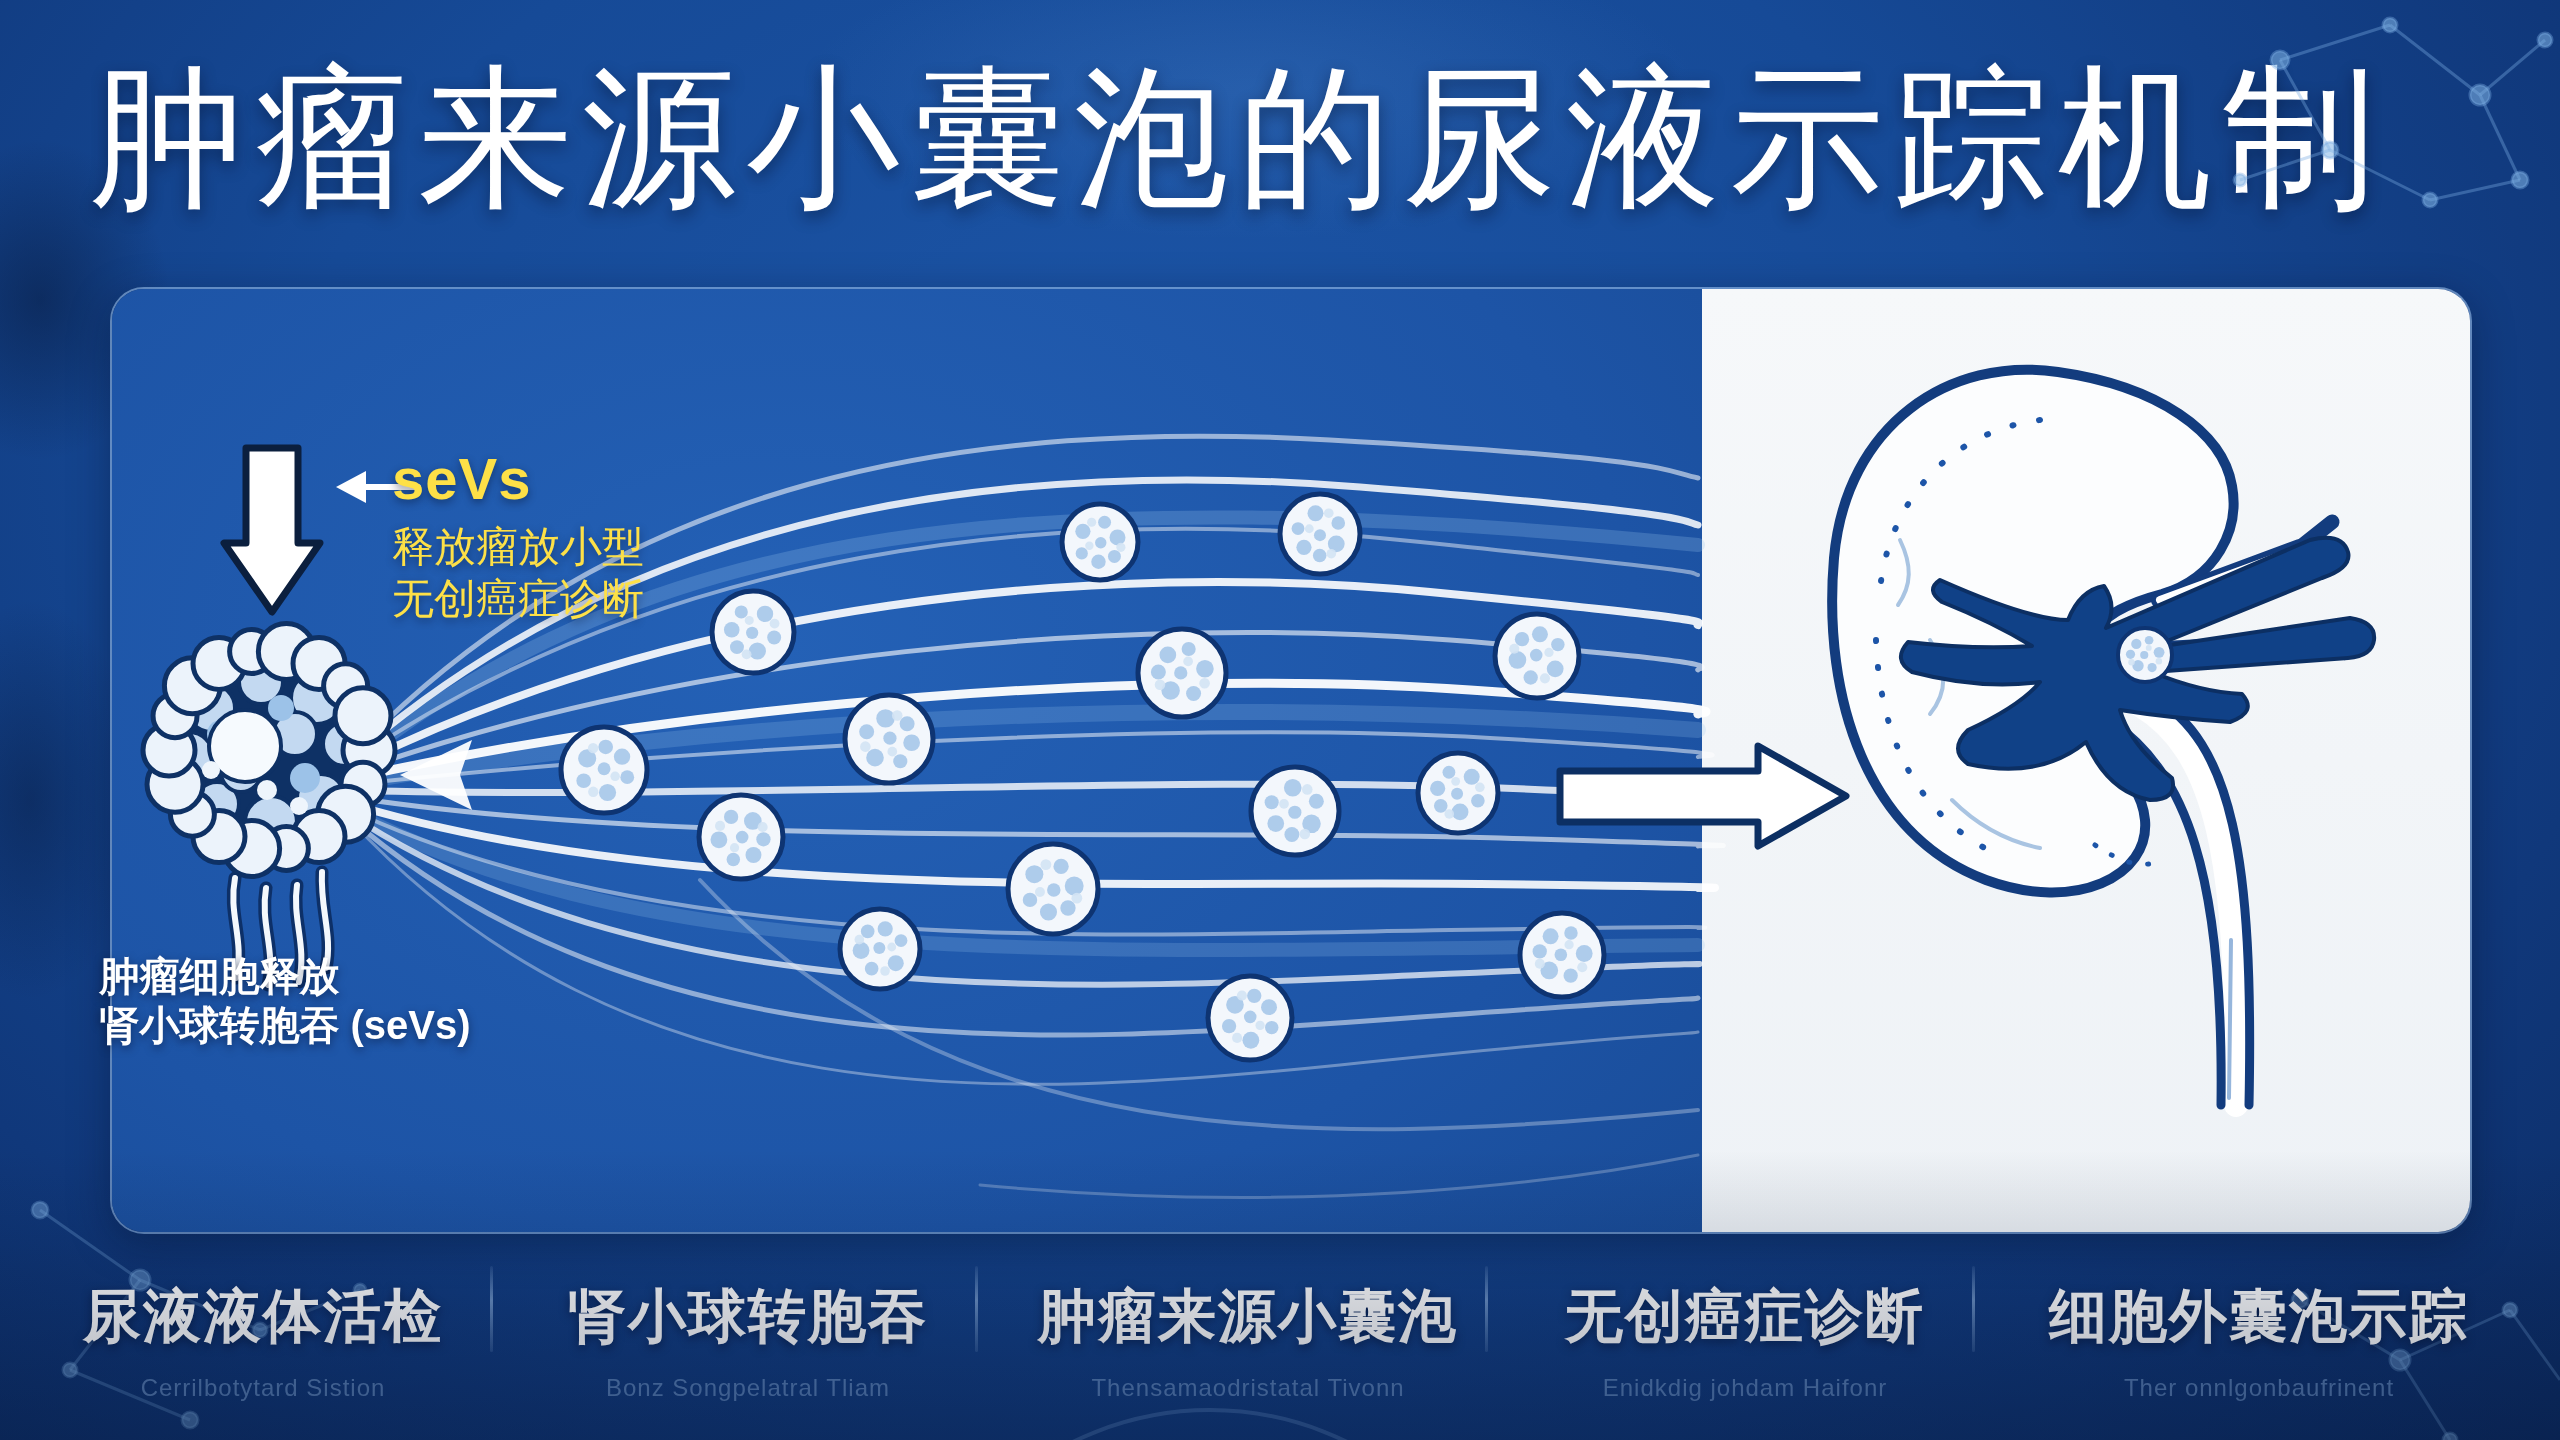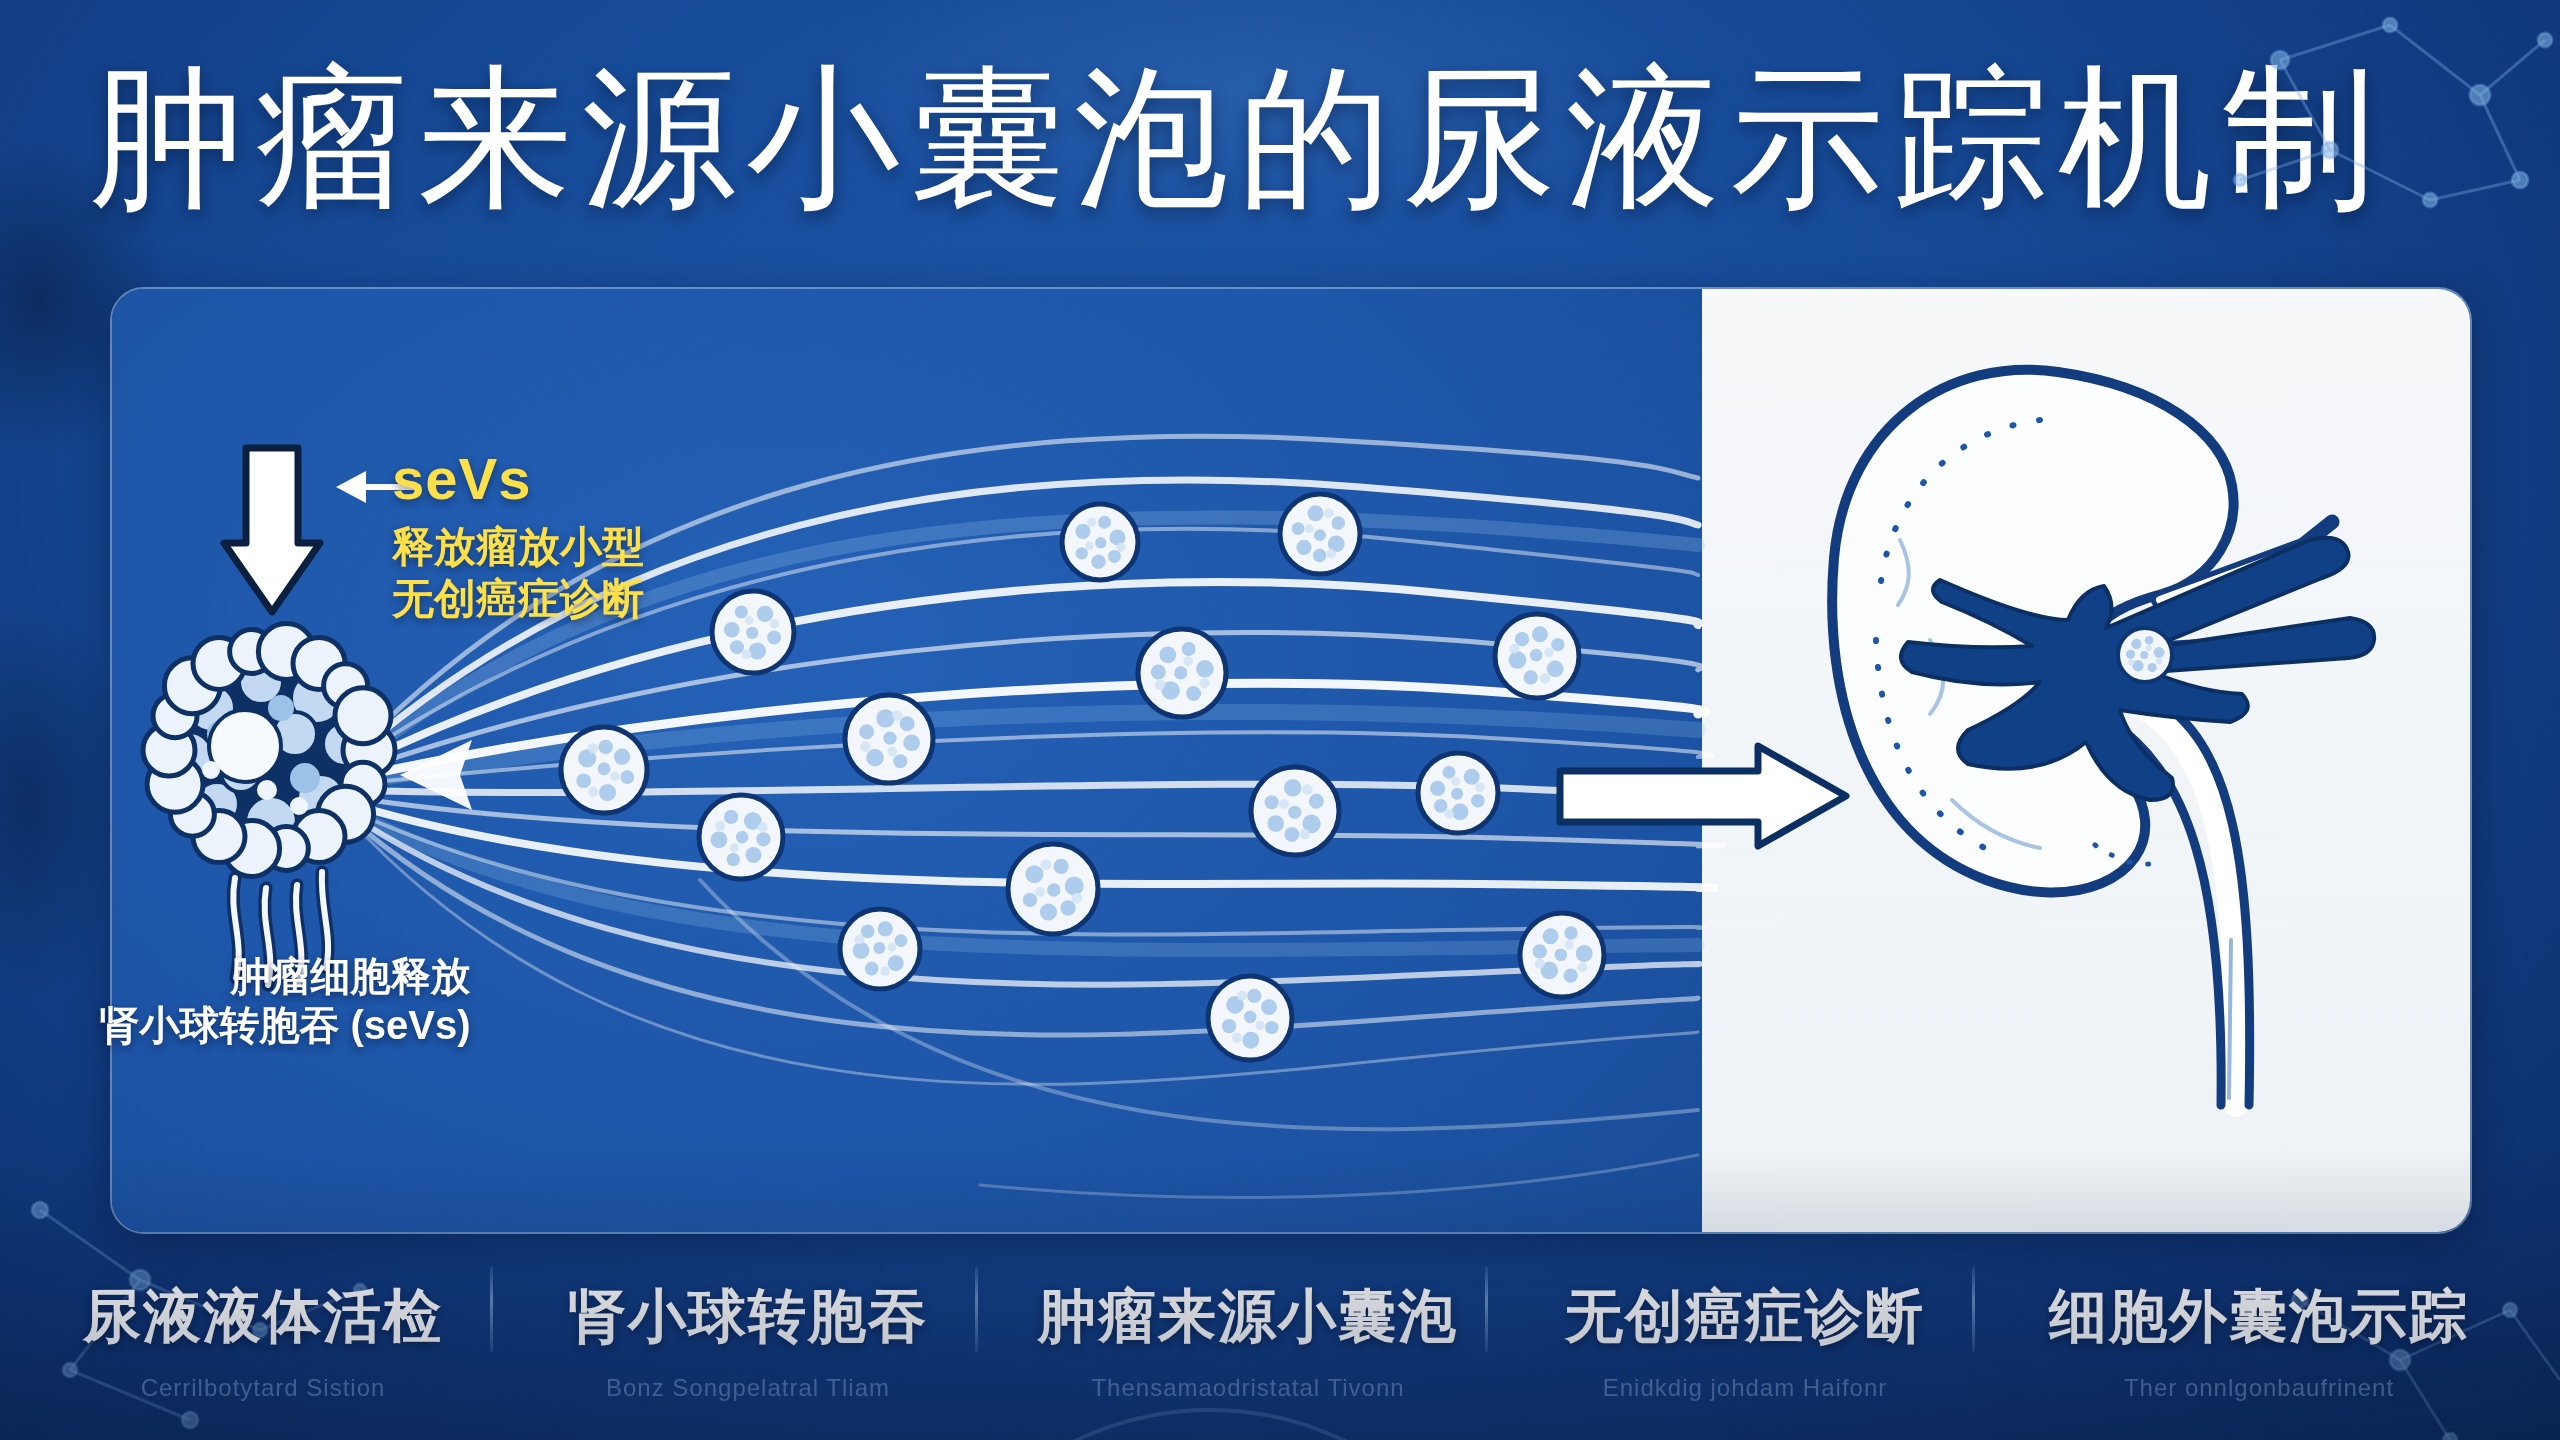--- a/index.html
+++ b/index.html
@@ -35,26 +35,26 @@
   }
   .panel-white{
     position:absolute;left:1590px;top:0;width:768px;height:100%;
     background:linear-gradient(180deg,#f6f8fa 0%,#eef2f6 100%);
   }
 
   svg.diagram{position:absolute;left:0;top:0;pointer-events:none;}
 
   .sev-callout{position:absolute;left:392px;top:445px;color:#fde047;}
   .sev-word{font-size:58px;font-weight:800;letter-spacing:1px;text-shadow:0 3px 8px rgba(2,10,35,.45);}
-  .sev-line{font-size:42px;font-weight:700;margin-top:10px;line-height:1.18;text-shadow:0 3px 8px rgba(2,10,35,.45);}
+  .sev-line{font-size:42px;font-weight:400;margin-top:10px;line-height:1.18;text-shadow:0 3px 8px rgba(2,10,35,.45);}
   .sev-line.second{margin-top:2px;}
 
   .tumor-caption{
     position:absolute;left:285px;top:952px;transform:translateX(-50%);
-    text-align:right;color:#fff;font-size:40px;font-weight:700;line-height:1.22;
+    text-align:left;color:#fff;font-size:40px;font-weight:700;line-height:1.22;
     white-space:nowrap;text-shadow:0 3px 8px rgba(2,10,35,.5);
   }
 
   .footer-item{
     position:absolute;top:1278px;transform:translateX(-50%);
     text-align:center;width:520px;color:#fff;
   }
   .footer-label{font-size:58px;font-weight:800;letter-spacing:2px;white-space:nowrap;
     text-shadow:0 3px 10px rgba(2,10,35,.55);}
   .footer-sub{margin-top:18px;font-size:24px;font-weight:400;letter-spacing:1px;

